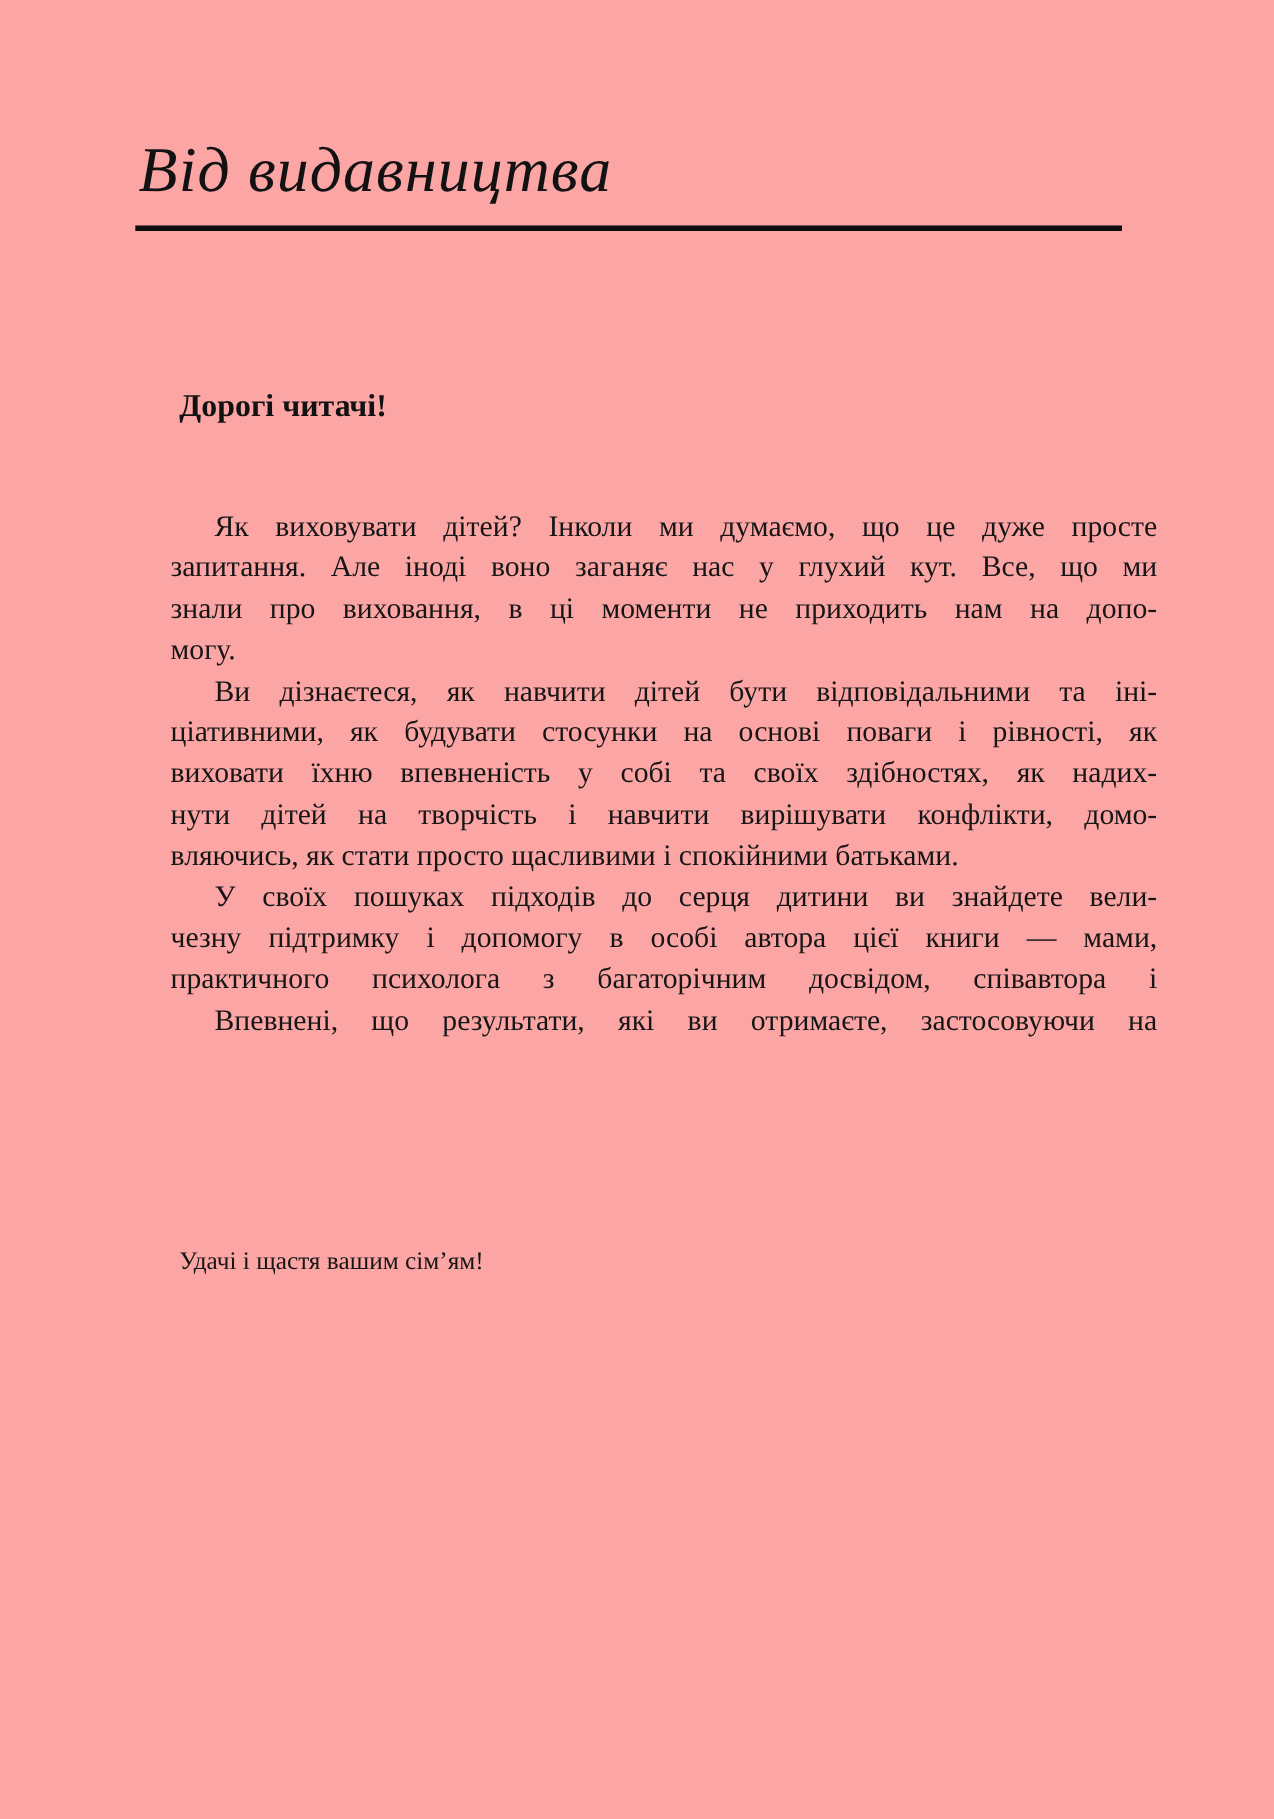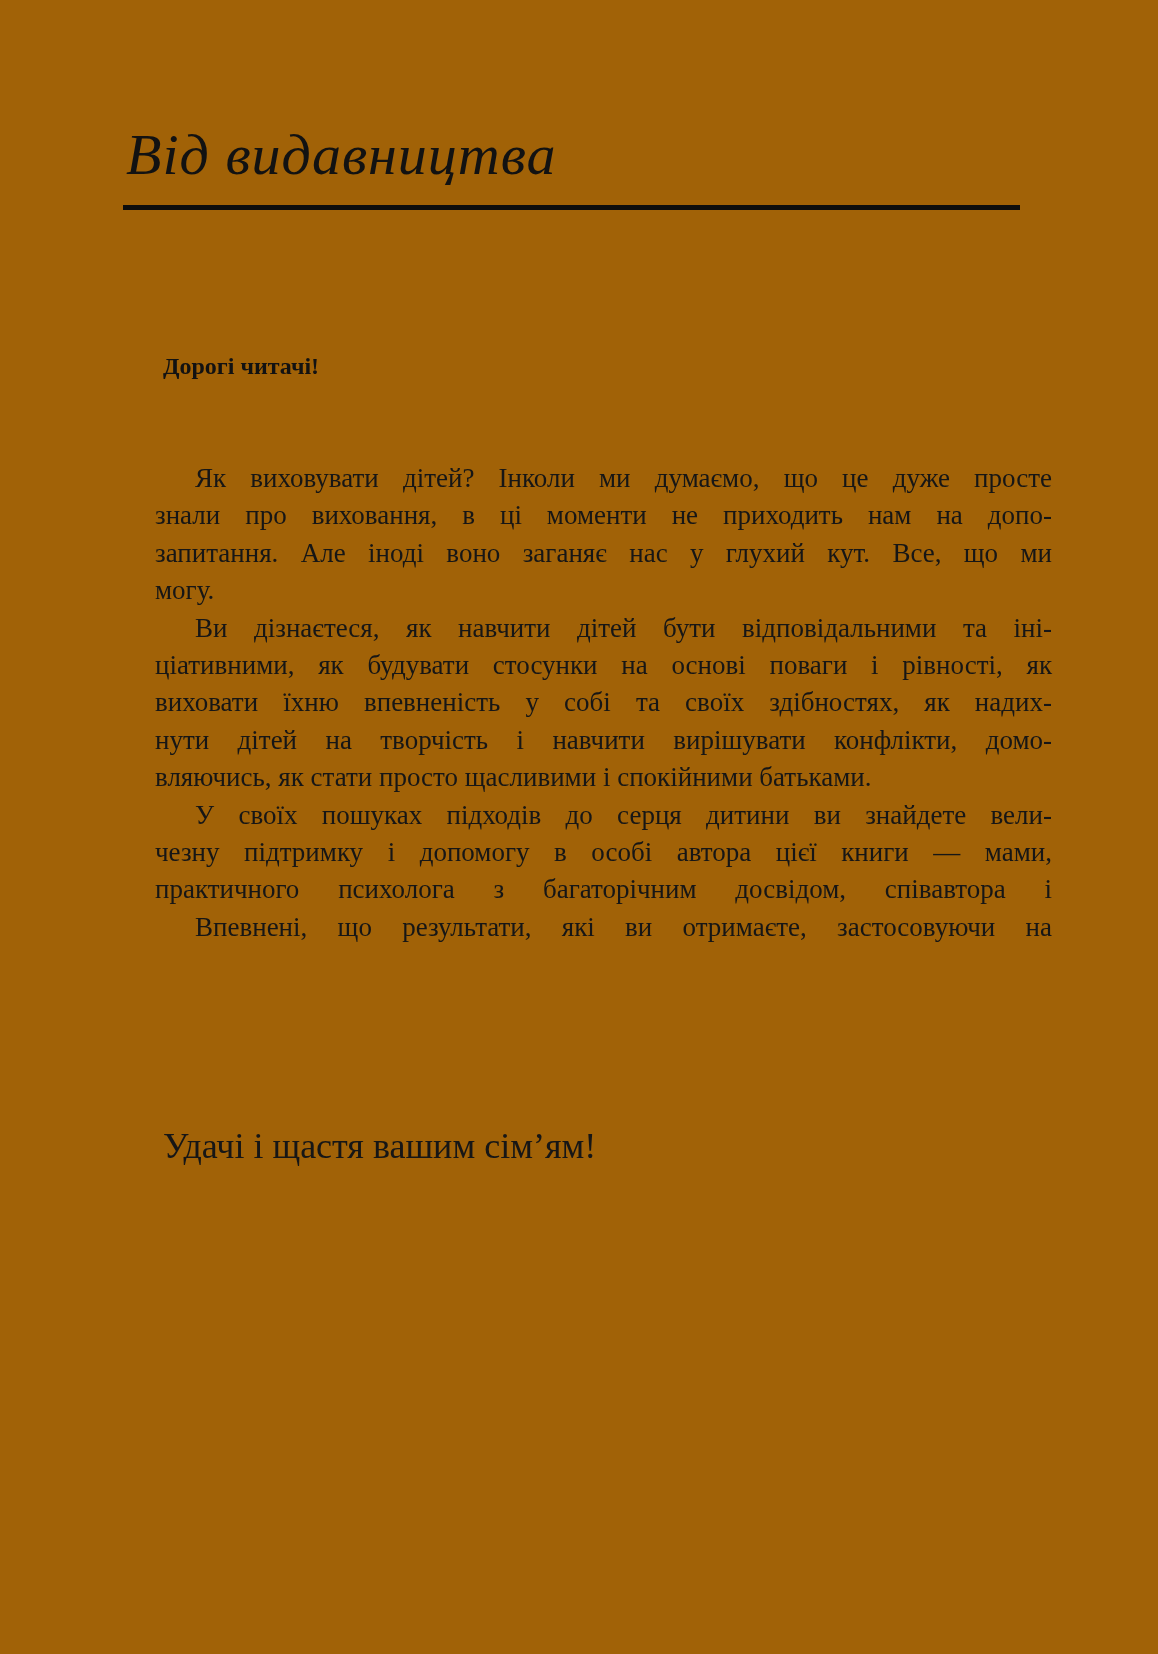--- a/index.html
+++ b/index.html
@@ -1,20 +1,20 @@
 <!DOCTYPE html>
 <html lang="uk"><head>
 <meta charset="utf-8">
 <style>
   html, body { margin: 0; padding: 0; background: #ffffff; }
   .page {
     position: relative;
     width: 1158px;
     height: 1654px;
-    background: #a16207;
+    background: #fca5a5;
     color: #161616;
     font-family: "Liberation Serif", serif;
     overflow: hidden;
   }
   .chapter-title {
     position: absolute;
     top: 122px;
     left: 126px;
     margin: 0;
     font-style: italic;
@@ -32,21 +32,21 @@
     width: 897px;
     height: 5px;
     background: #0d0d0d;
   }
   .greeting {
     position: absolute;
     top: 352px;
     left: 163px;
     margin: 0;
     font-weight: 700;
-    font-size: 24px;
+    font-size: 29px;
     line-height: 1.2;
     color: #121212;
     white-space: nowrap;
   }
   .body-text {
     position: absolute;
     top: 460px;
     left: 123px;
     width: 897px;
     font-size: 27px;
@@ -65,42 +65,42 @@
   .ln.last {
     text-align: right;
     text-align-last: left;
   }
   .ln.first { text-indent: 40px; }
   .signoff {
     position: absolute;
     top: 1128px;
     left: 163px;
     margin: 0;
-    font-size: 36px;
+    font-size: 23px;
     line-height: 37.4px;
     color: #161616;
     white-space: nowrap;
   }
 </style>
 </head>
 <body>
 
 <div class="page">
 
   <h1 class="chapter-title">Від видавництва</h1>
   <div class="title-rule"></div>
 
   <p class="greeting">Дорогі читачі!</p>
 
   <div class="body-text">
 
     <div class="para">
       <span class="ln first">Як виховувати дітей? Інколи ми думаємо, що це дуже просте</span>
+      <span class="ln">запитання. Але іноді воно заганяє нас у глухий кут. Все, що ми</span>
       <span class="ln">знали про виховання, в ці моменти не приходить нам на допо-</span>
-      <span class="ln">запитання. Але іноді воно заганяє нас у глухий кут. Все, що ми</span>
       <span class="ln last">могу.</span>
     </div>
 
 
     <div class="para">
       <span class="ln first">Ви дізнаєтеся, як навчити дітей бути відповідальними та іні-</span>
       <span class="ln">ціативними, як будувати стосунки на основі поваги і рівності, як</span>
       <span class="ln">виховати їхню впевненість у собі та своїх здібностях, як надих-</span>
       <span class="ln">нути дітей на творчість і навчити вирішувати конфлікти, домо-</span>
       <span class="ln last">вляючись, як стати просто щасливими і спокійними батьками.</span>

